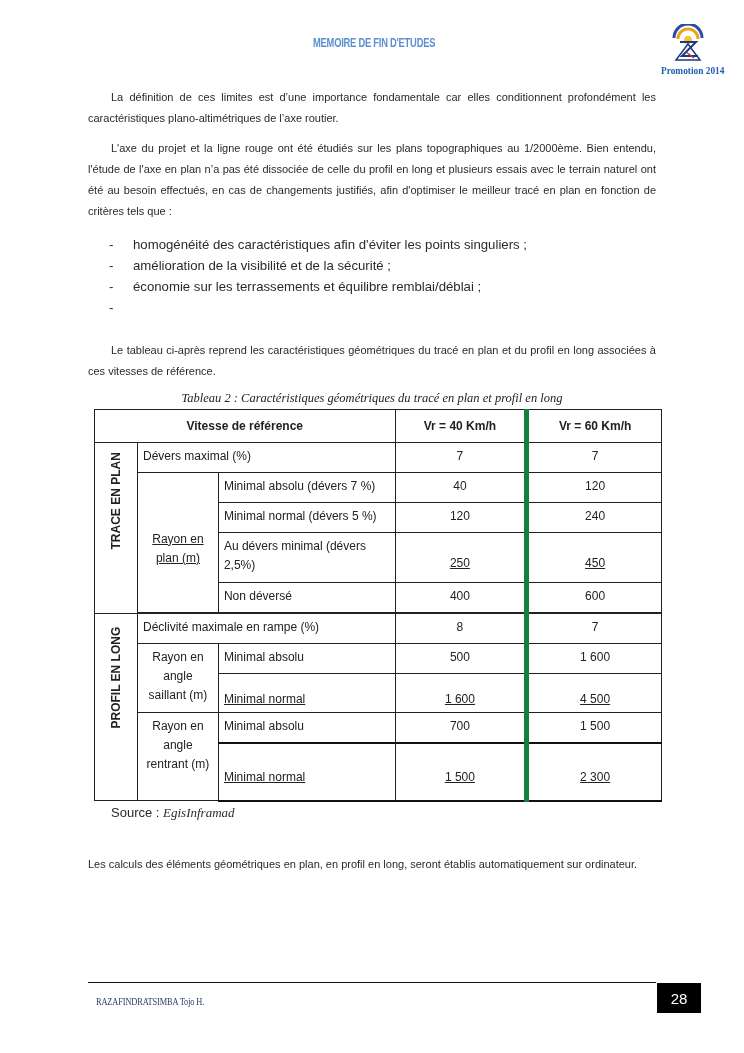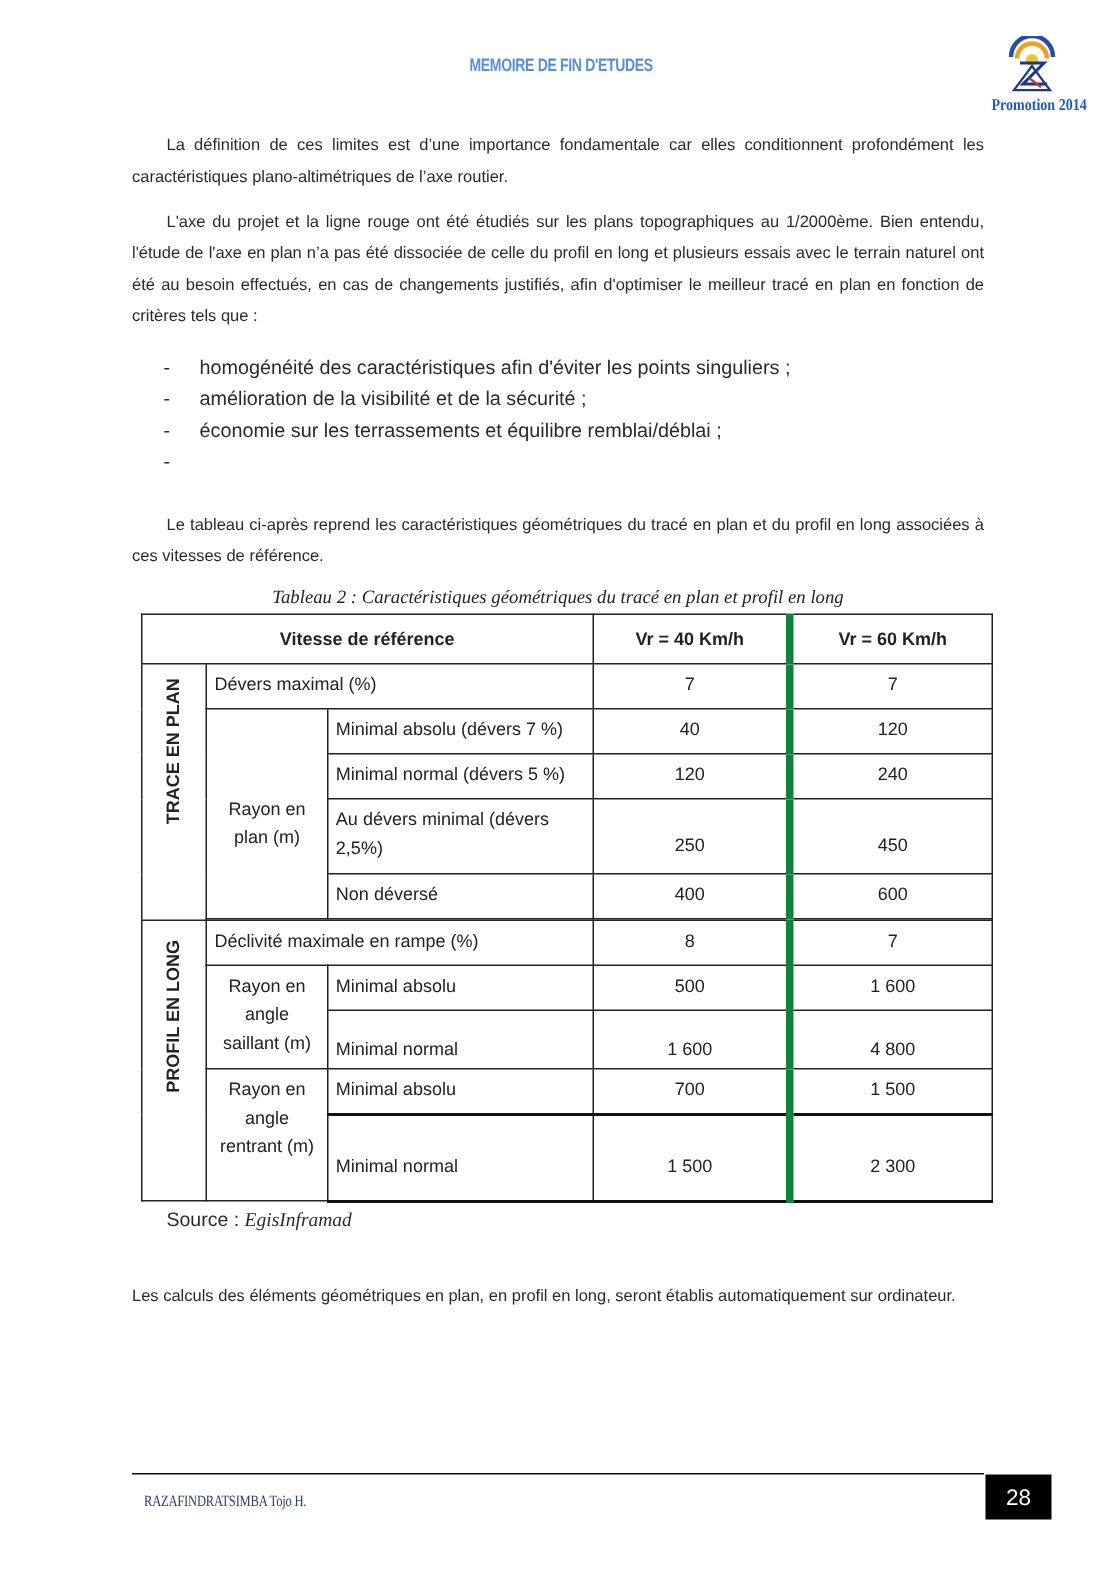--- a/index.html
+++ b/index.html
@@ -17,21 +17,21 @@
   .bullets li .dash { position: absolute; left: 21px; }
   .caption { position: absolute; left: 88px; width: 568px; top: 391px; text-align: center; font-family: "Liberation Serif", serif;
              font-style: italic; font-size: 12.5px; color: #222; }
   table.spec { position: absolute; left: 94px; top: 409px; width: 568px; border-collapse: collapse; font-size: 12px; color: #222; }
   table.spec td { border: 1px solid #222; padding: 0 5px; vertical-align: top; height: 30px; line-height: 19px; padding-top: 4px; box-sizing: border-box; }
   table.spec td.num { text-align: center; }
   table.spec td.center { text-align: center; }
   table.spec td.hdr { font-weight: bold; text-align: center; vertical-align: middle; padding-top: 0; }
   table.spec td.vgroup { width: 42px; padding: 0; position: relative; vertical-align: middle; }
   .vlabel { display: block; transform: rotate(-90deg); white-space: nowrap; font-weight: bold; font-size: 12px; text-align: center; width: 42px; }
-  table.spec td.mid { vertical-align: middle; padding-top: 12px; }
+  table.spec td.mid { vertical-align: middle; padding-top: 12px; text-decoration: underline; }
   table.spec tr.thick-top td.c3, table.spec tr.thick-top td.c4, table.spec tr.thick-top td.c2 { border-top: 2px solid #111; }
   table.spec td.thickR { border-right: 5px solid #15803d; }
   table.spec tr.last td { border-bottom: 2px solid #111; }
   .source { position: absolute; left: 111px; top: 805px; font-size: 13px; color: #2a2a2a; }
   .source i { font-family: "Liberation Serif", serif; }
   .footer-line { position: absolute; left: 88px; top: 982px; width: 568px; height: 1px; background: #111; }
   .footer-name { position: absolute; left: 96px; top: 996px; font-family: "Liberation Serif", serif; font-size: 10.5px; color: #2c3f6a;
                  transform: scaleX(0.8); transform-origin: left; letter-spacing: -0.2px; }
   .page-num { position: absolute; left: 657px; top: 983px; width: 44px; height: 30px; background: #000; color: #fff; font-size: 15px;
               display: flex; align-items: center; justify-content: center; }
@@ -122,21 +122,21 @@
   </tr>
   <tr>
     <td rowspan="2" class="center">Rayon en angle saillant   (m)</td>
     <td>Minimal absolu</td>
     <td class="num thickR">500</td>
     <td class="num">1 600</td>
   </tr>
   <tr>
     <td class="mid" style="height:39px;">Minimal normal</td>
     <td class="num thickR mid">1 600</td>
-    <td class="num mid">4 800</td>
+    <td class="num mid">4 500</td>
   </tr>
   <tr>
     <td rowspan="2" class="center">Rayon en angle rentrant (m)</td>
     <td>Minimal absolu</td>
     <td class="num thickR">700</td>
     <td class="num">1 500</td>
   </tr>
   <tr class="thick-top last">
     <td class="c2 mid" style="height:58px;">Minimal normal</td>
     <td class="c3 num thickR mid">1 500</td>

